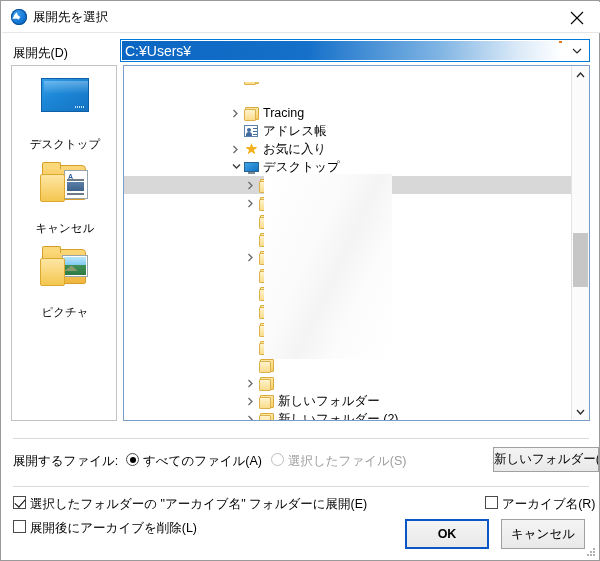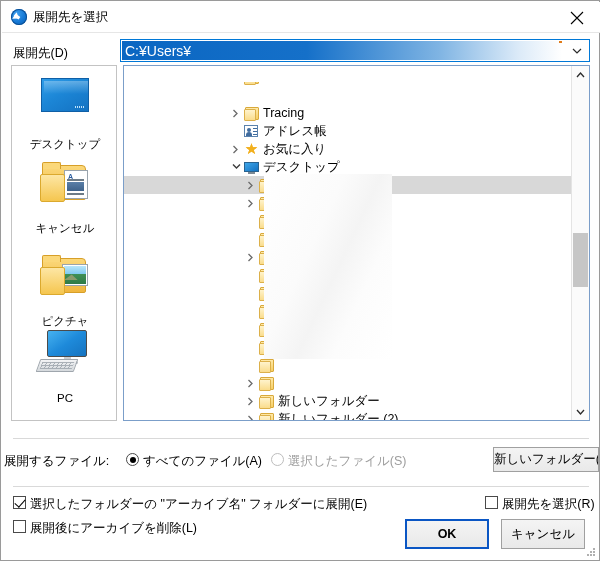--- a/index.html
+++ b/index.html
@@ -388,42 +388,33 @@
           <div class="a">A</div>
           <div class="ln" style="top:8px;"></div>
           <div class="blk"></div>
           <div class="ln" style="top:22px;"></div>
         </div>
         <div class="front"></div>
       </div>
       <div class="place-label">キャンセル</div>
     </div>
 
-    <div class="place" style="top:183px;">
+    <div class="place" style="top:174px;">
       <div class="ic ic-folder">
         <div class="back"></div>
           <div class="tab"></div>
         <div class="pic">
             <div class="sky"></div>
             <div class="hill"></div>
           </div>
         <div class="front"></div>
       </div>
       <div class="place-label">ピクチャ</div>
     </div>
 
-    <div class="place" style="top:258px;">
-      <div class="ic ic-pc">
-        <div class="scr"></div>
-          <div class="neck"></div>
-          <div class="base"></div>
-          <div class="kb"></div>
-      </div>
-      <div class="place-label">PC</div>
-    </div>
   </div>
 
   <div class="treebox">
     <div class="tree" id="tree-rows">
         <div class="row" style="top: 2px;">
           <span class="ricon" style="left: 120px;">
             <span class="tfold">
               <span class="b"></span>
               <span class="f"></span>
             </span>
@@ -653,37 +644,37 @@
         <svg width="9" height="6" viewBox="0 0 9 6">
             <path d="M1 1 L4.5 5 L8 1" stroke="#2b2b2b" stroke-width="1.3" fill="none"></path>
           </svg>
       </div>
     </div>
   </div>
 
   <div class="hr" style="top:437px;"></div>
   <div class="hr" style="top:485px;"></div>
 
-  <div class="lbl" style="left:3px;top:452px;text-align:center;">展開するファイル:</div>
+  <div class="lbl" style="left:12px;top:452px;text-align:center;">展開するファイル:</div>
 
   <div class="radio on" style="left:125px;top:452px;"></div>
   <div class="lbl" style="left:142px;top:452px;">すべてのファイル(A)</div>
 
   <div class="radio dis" style="left:270px;top:452px;"></div>
   <div class="lbl dis" style="left:287px;top:452px;">選択したファイル(S)</div>
 
   <div class="btn" style="left:492px;top:446px;width:106px;height:25px;line-height:23px;">
     <span>新しいフォルダー(N)</span>
   </div>
 
   <div class="cbx on" style="left:12px;top:495px;"></div>
   <div class="lbl" style="left:29px;top:495px;">選択したフォルダーの "アーカイブ名" フォルダーに展開(E)</div>
 
   <div class="cbx" style="left:484px;top:495px;"></div>
-  <div class="lbl" style="left:501px;top:495px;">展開先を選択(R)</div>
+  <div class="lbl" style="left:501px;top:495px;">アーカイブ名(R)</div>
 
   <div class="cbx" style="left:12px;top:519px;"></div>
   <div class="lbl" style="left:29px;top:519px;">展開後にアーカイブを削除(L)</div>
 
   <div class="btn def" style="left:404px;top:518px;width:84px;height:30px;line-height:26px;">
     <span>OK</span>
   </div>
   <div class="btn" style="left:500px;top:518px;width:84px;height:30px;line-height:28px;">
     <span>キャンセル</span>
   </div>

